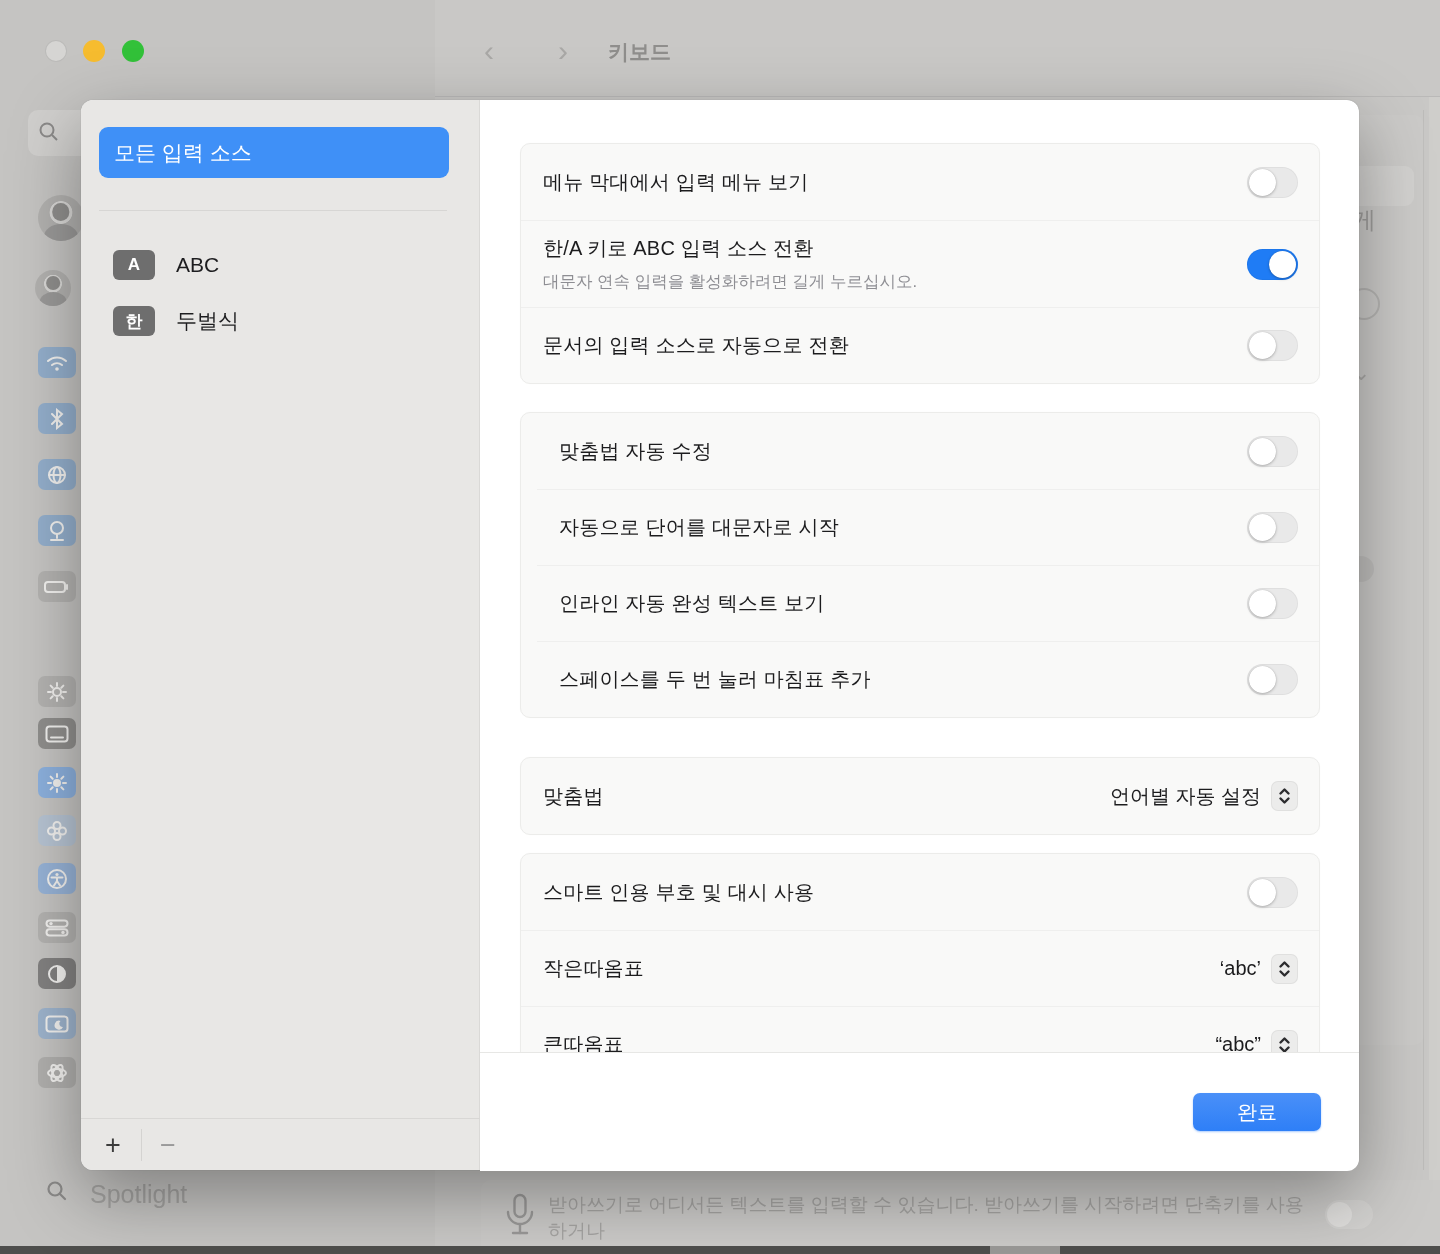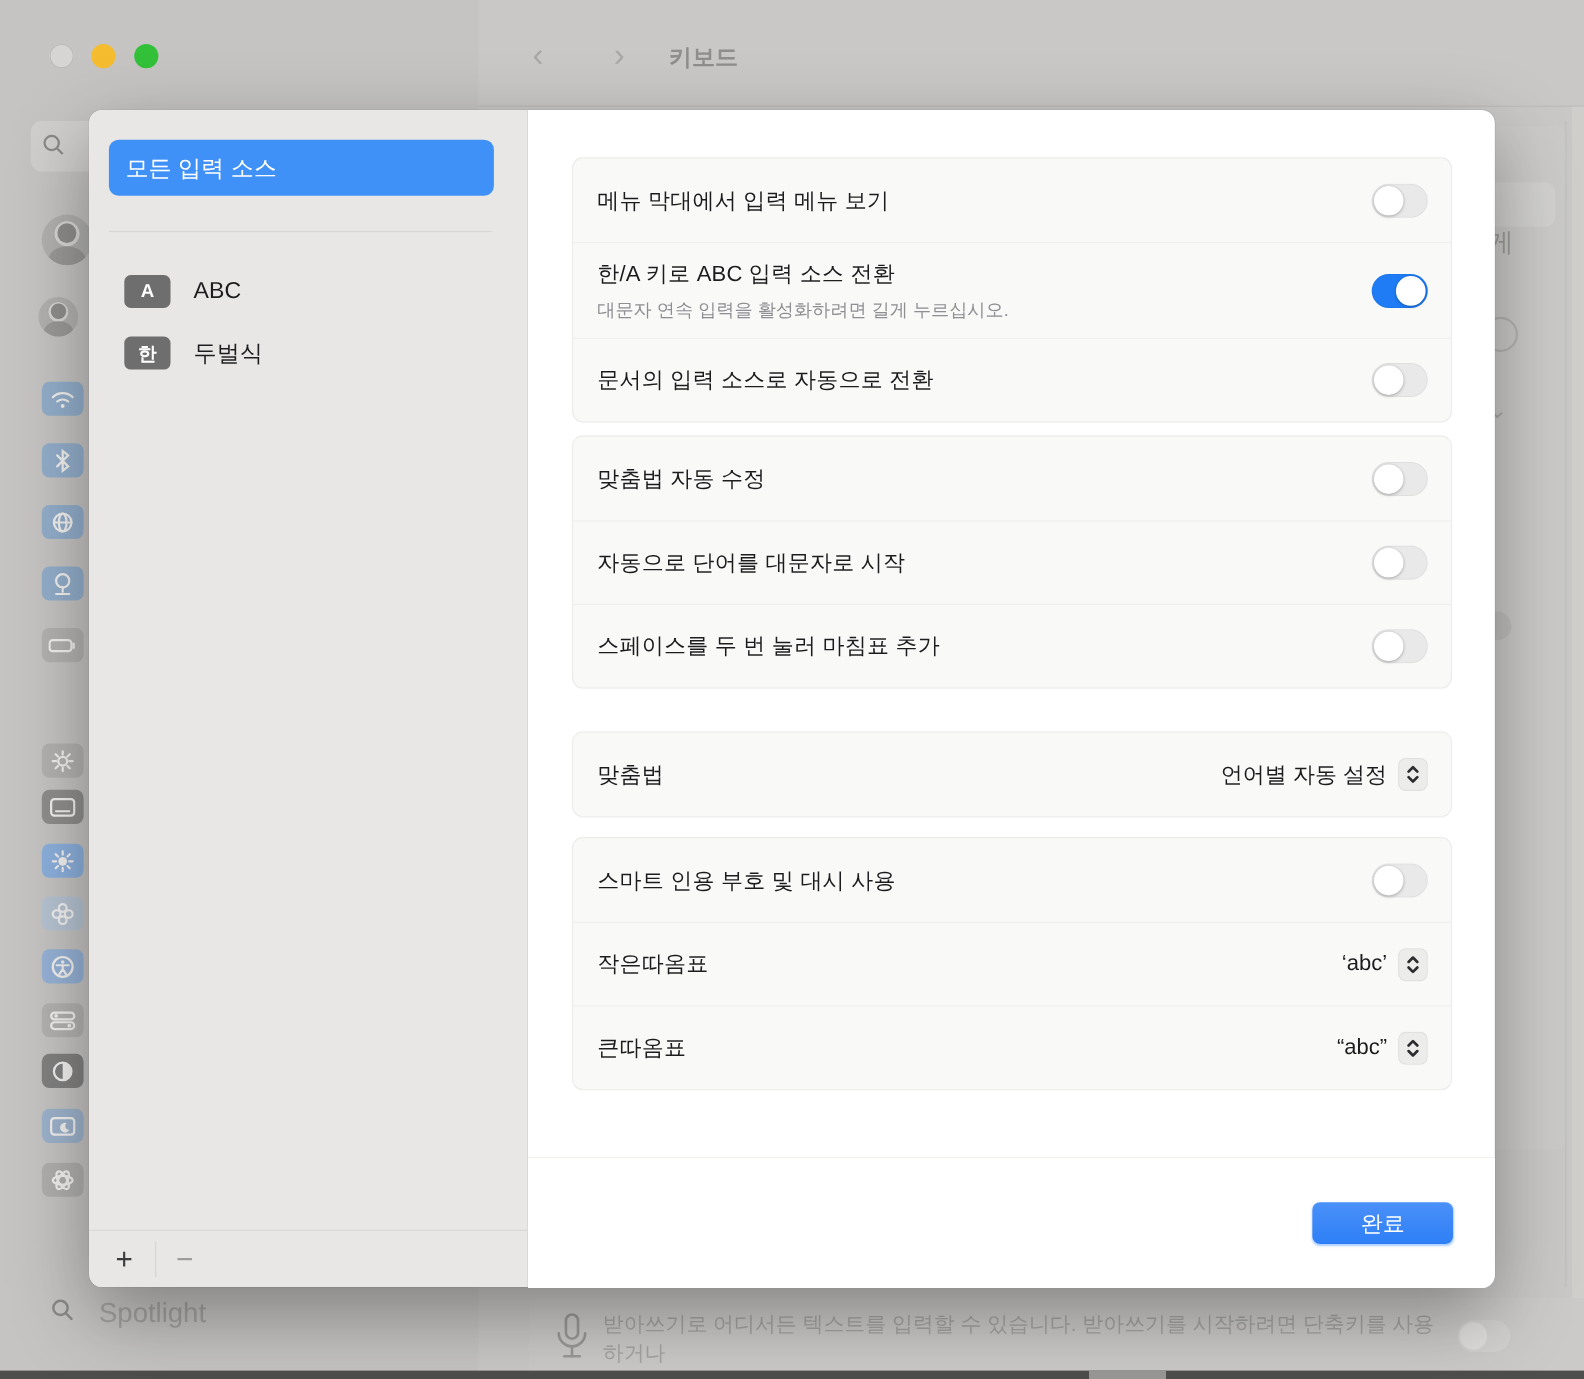--- a/index.html
+++ b/index.html
@@ -62,21 +62,21 @@
   .side-bottom{position:absolute;left:0;top:1018px;width:399px;height:52px;border-top:1px solid #d8d7d5;}
   .pm-btn{position:absolute;top:6px;width:40px;height:40px;display:flex;align-items:center;justify-content:center;
           font-size:27px;color:#3c3c3c;}
   .pm-minus{color:#9a9a9a;}
   .pm-div{position:absolute;left:60px;top:10px;width:1px;height:32px;background:#d4d3d1;}
 
   #sheet-content{position:absolute;left:399px;top:0;width:879px;height:1216px;}
   #scrollarea{position:absolute;left:0;top:0;width:879px;height:952px;overflow:hidden;}
   .group{margin-left:40px;width:800px;background:#f9f9f8;border:1px solid #ececea;border-radius:10px;
          box-sizing:border-box;box-shadow:0 0 2px rgba(0,0,0,.02);}
-  .g1{margin-top:43px;} .g2{margin-top:12px;} .g3{margin-top:39px;} .g4{margin-top:18px;}
+  .g1{margin-top:43px;} .g2{margin-top:28px;padding-left:16px;} .g3{margin-top:39px;} .g4{margin-top:18px;}
   .row{min-height:76px;display:flex;align-items:center;padding:0 21px 0 22px;box-sizing:border-box;}
   .row + .row{border-top:1px solid #efefee;justify-content:space-between;}
   .row-text{flex:1;padding:14px 0;}
   .row-label{font-size:20px;color:#1c1c1e;letter-spacing:.2px;}
   .row-sub{font-size:16.5px;color:#8e8e93;margin-top:9px;}
   .toggle{position:relative;width:51px;height:31px;border-radius:16px;background:#e9e9e9;
           box-shadow:inset 0 0 0 1px rgba(0,0,0,.04);flex:none;}
   .toggle .knob{position:absolute;left:2px;top:2px;width:27px;height:27px;border-radius:50%;background:#ffffff;
                 box-shadow:0 1px 3px rgba(0,0,0,.25),0 0 1px rgba(0,0,0,.2);transition:left .1s;}
   .toggle.on{background:#1f7cf5;}
@@ -320,20 +320,28 @@
             <div class="row">
               <div class="row-text">
                 <div class="row-label">자동으로 단어를 대문자로 시작</div>
               </div>
               <div class="toggle">
                 <div class="knob"></div>
               </div>
             </div>
             <div class="row">
               <div class="row-text">
+                <div class="row-label">인라인 자동 완성 텍스트 보기</div>
+              </div>
+              <div class="toggle">
+                <div class="knob"></div>
+              </div>
+            </div>
+            <div class="row">
+              <div class="row-text">
                 <div class="row-label">스페이스를 두 번 눌러 마침표 추가</div>
               </div>
               <div class="toggle">
                 <div class="knob"></div>
               </div>
             </div>
           </div>
           <div class="group g3">
             <div class="row">
               <div class="row-text">

